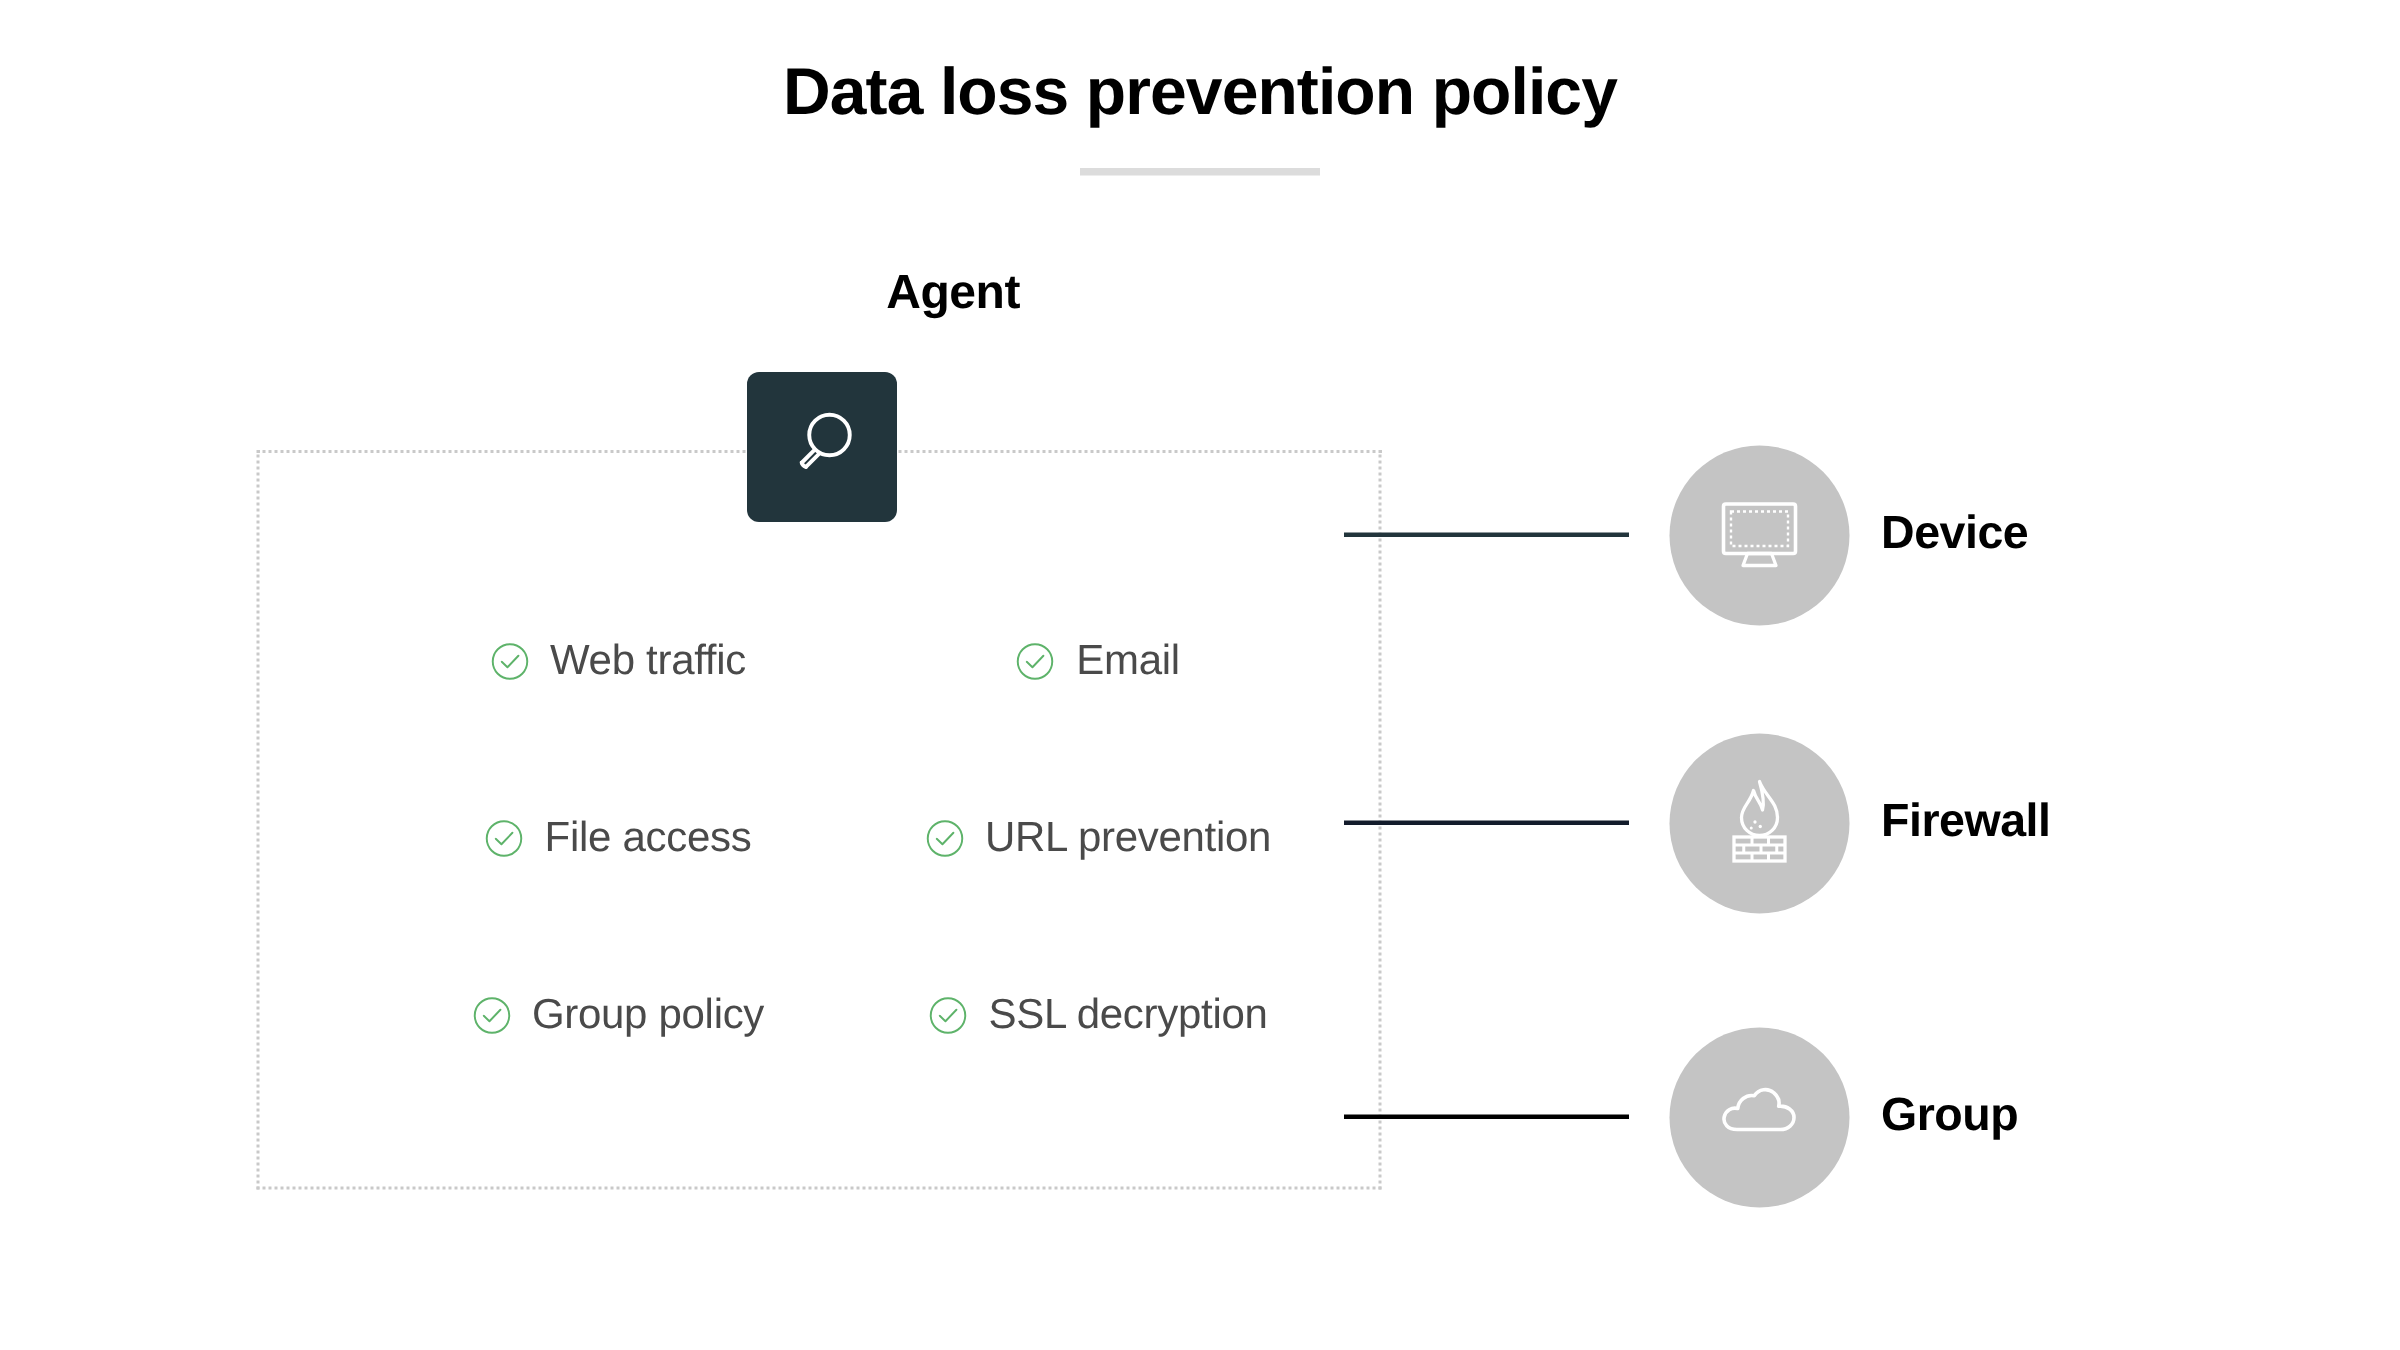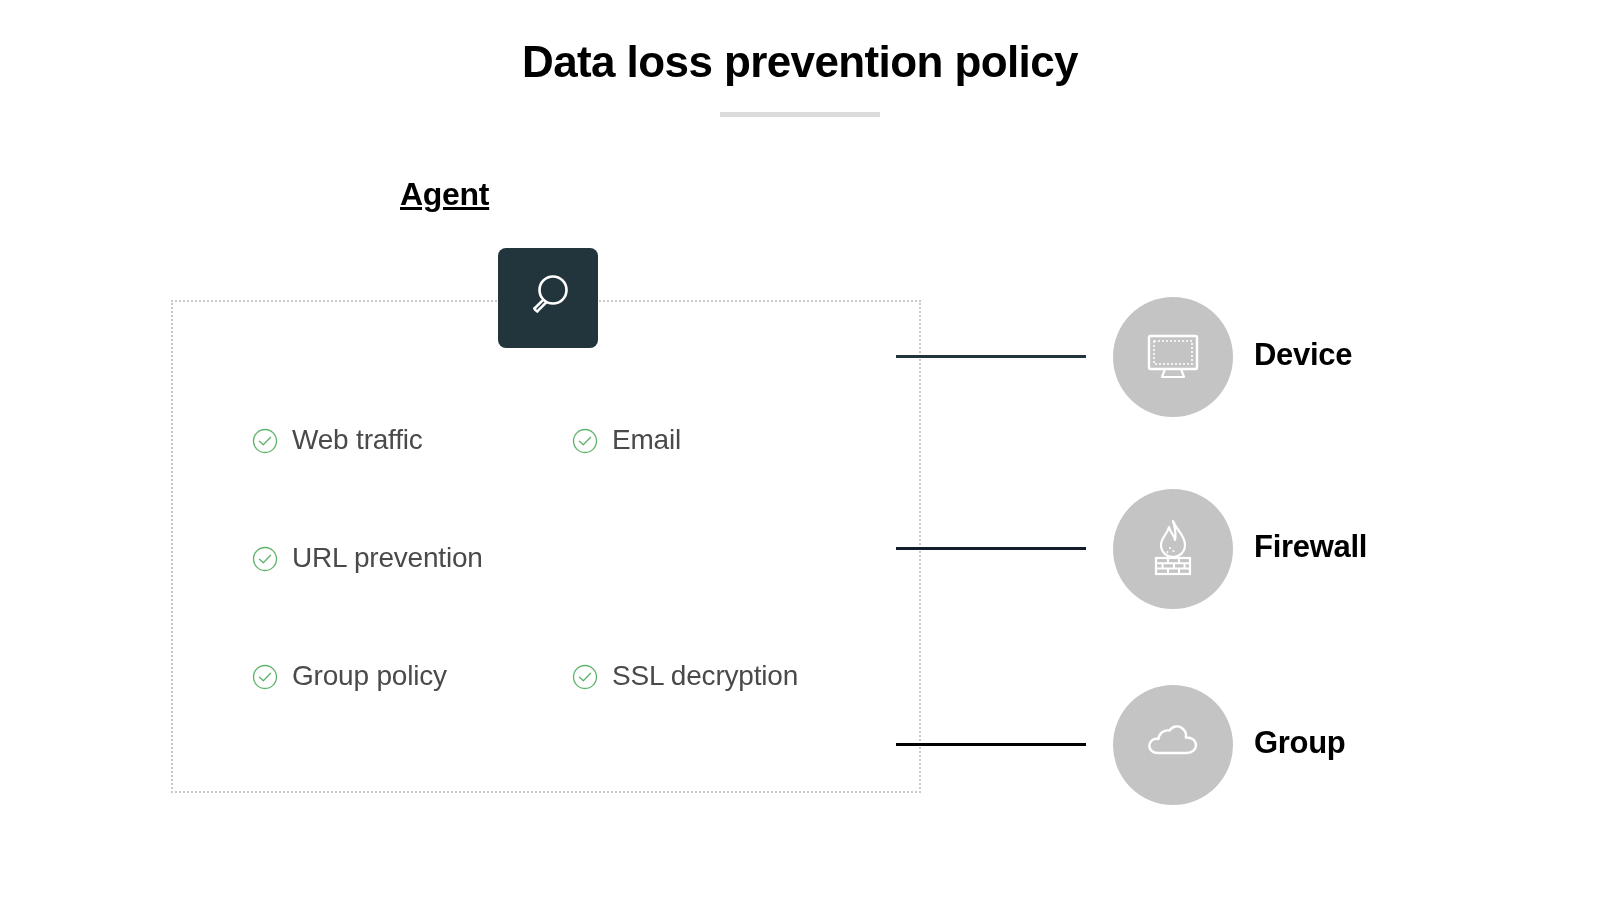--- a/index.html
+++ b/index.html
@@ -37,26 +37,25 @@
     height: 5px;
     background: #dcdcdc;
   }
 
   
   #agent-label {
     position: absolute;
     top: 176px;
     left: 400px;
     width: 280px;
-    text-align: left;
+    text-align: right;
     font-size: 32px;
     font-weight: bold;
     letter-spacing: -0.3px;
     color: #000000;
-    text-decoration: underline;
   }
 
   
   #agent-panel {
     position: absolute;
     left: 171px;
     top: 300px;
     width: 750px;
     height: 493px;
     border: 2px dotted #c9c9c9;
@@ -85,20 +84,21 @@
     width: 640px;
   }
   .check-row {
     display: flex;
     height: 118px;
   }
   .check-item {
     display: flex;
     align-items: flex-start;
     width: 320px;
+    justify-content: center;
   }
   .check-icon {
     flex: 0 0 auto;
     margin-top: 4px;
     margin-right: 14px;
   }
   .check-text {
     font-size: 28px;
     color: #4a4a4a;
     line-height: 32px;
@@ -181,20 +181,29 @@
         <svg width="26" height="26" viewBox="0 0 26 26">
           <circle cx="13" cy="13" r="11.5" fill="none" stroke="#5eb36a" stroke-width="1.3"></circle>
           <polyline points="7.5,13.2 11.3,16.8 18.6,9.2" fill="none" stroke="#5eb36a" stroke-width="1.3" stroke-linecap="round" stroke-linejoin="round"></polyline>
         </svg>
       </span>
       <span class="check-text">Email</span>
     </div>
   </div>
 
   <div class="check-row">
+    <div class="check-item">
+      <span class="check-icon">
+        <svg width="26" height="26" viewBox="0 0 26 26">
+          <circle cx="13" cy="13" r="11.5" fill="none" stroke="#5eb36a" stroke-width="1.3"></circle>
+          <polyline points="7.5,13.2 11.3,16.8 18.6,9.2" fill="none" stroke="#5eb36a" stroke-width="1.3" stroke-linecap="round" stroke-linejoin="round"></polyline>
+        </svg>
+      </span>
+      <span class="check-text">File access</span>
+    </div>
     <div class="check-item">
       <span class="check-icon">
         <svg width="26" height="26" viewBox="0 0 26 26">
           <circle cx="13" cy="13" r="11.5" fill="none" stroke="#5eb36a" stroke-width="1.3"></circle>
           <polyline points="7.5,13.2 11.3,16.8 18.6,9.2" fill="none" stroke="#5eb36a" stroke-width="1.3" stroke-linecap="round" stroke-linejoin="round"></polyline>
         </svg>
       </span>
       <span class="check-text">URL prevention</span>
     </div>
   </div>

